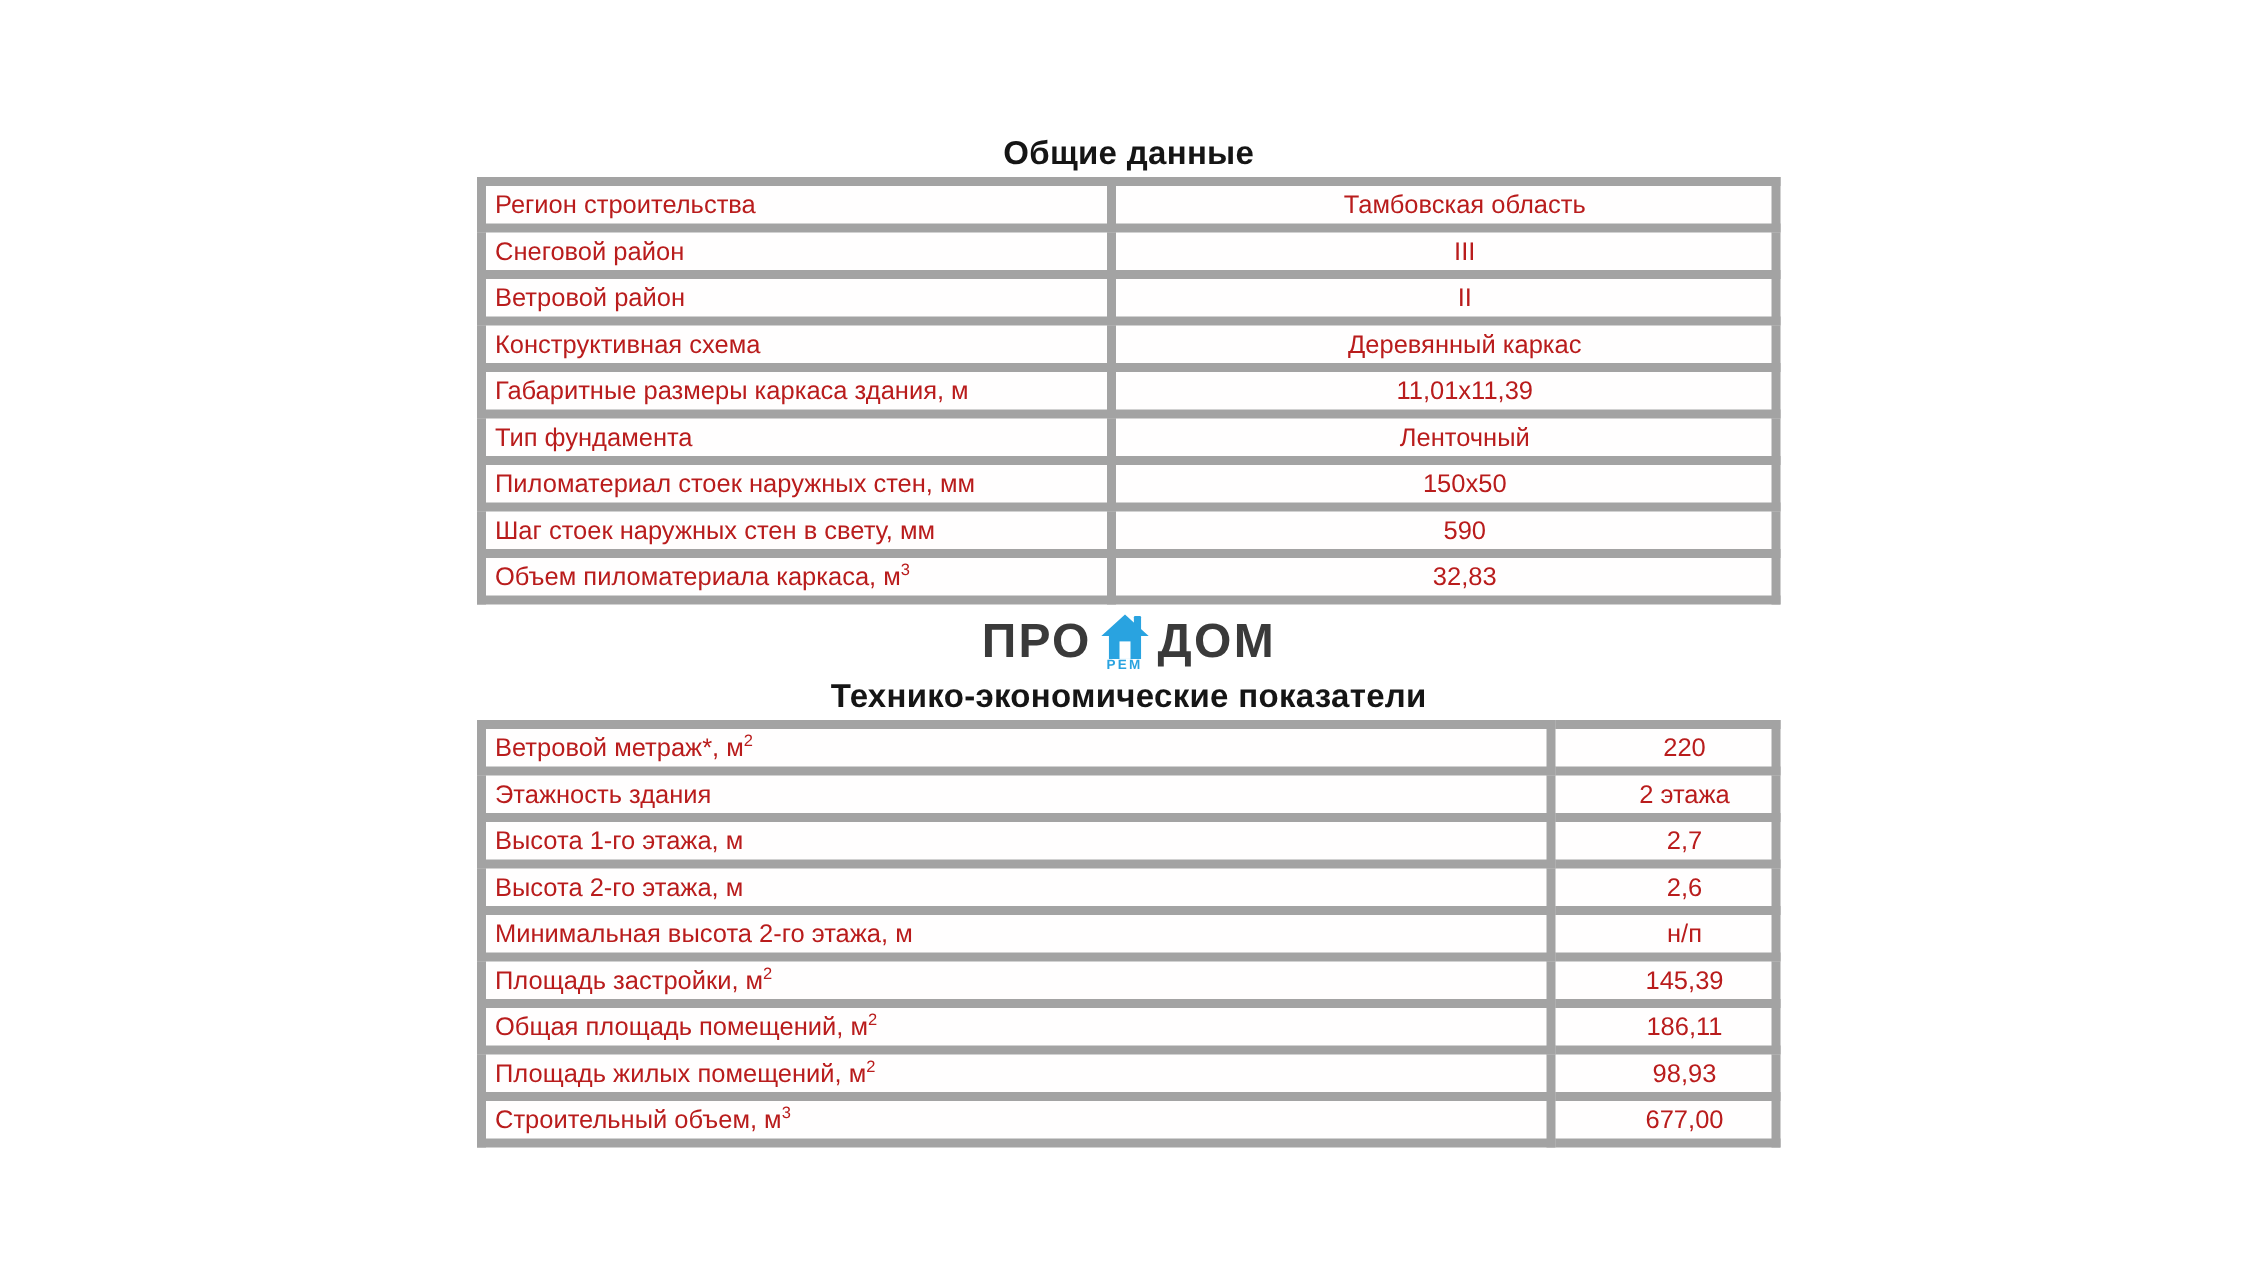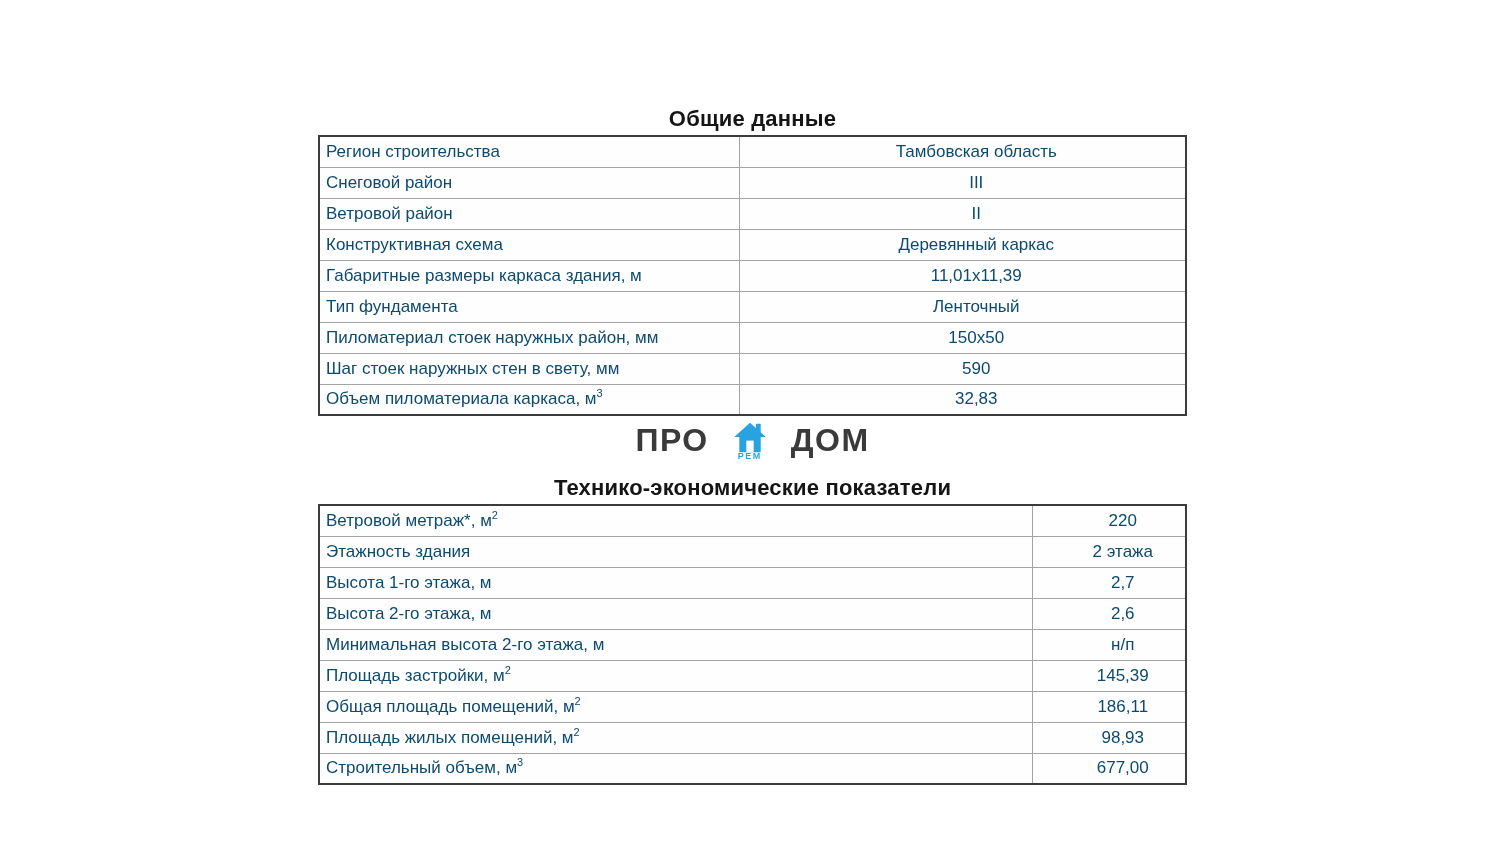--- a/index.html
+++ b/index.html
@@ -5,58 +5,58 @@
   * { margin: 0; padding: 0; box-sizing: border-box; }
   html, body {
     width: 1500px; height: 844px;
     background: #ffffff;
     font-family: "Liberation Sans", sans-serif;
     color: #1f1f1f;
     overflow: hidden;
   }
   .content {
     position: absolute;
-    left: 318px; top: 105px;
+    left: 318px; top: 88px;
     width: 869px;
   }
   .table-title {
     font-size: 22px;
     font-weight: 700;
     color: #151515;
     text-align: center;
     line-height: 28px;
     margin-bottom: 2px;
     letter-spacing: 0.2px;
   }
   table {
     width: 100%;
     border-collapse: collapse;
     border: 2px solid #3c3c3c;
     table-layout: fixed;
     background: #fffefe;
   }
   td {
-    border: 1px solid #a3a3a3;
+    border: 6px solid #a3a3a3;
     height: 31px;
     font-size: 17px;
     vertical-align: middle;
-    color: #0c4a6e;
+    color: #b91c1c;
   }
   td.label-cell { text-align: left; padding: 0 4px 0 6px; white-space: nowrap; }
   td.value-cell { text-align: center; padding-left: 28px; }
   sup { font-size: 11px; line-height: 0; }
   table.general col.c1 { width: 420px; }
   table.tep col.c1 { width: 713px; }
 
   .logo-row {
     height: 45px;
     display: flex;
     align-items: center;
     justify-content: center;
-    gap: 24px;
+    gap: 5px;
     margin: 1px 0 0 0;
   }
   .logo-word {
     font-size: 32px;
     font-weight: 700;
     color: #3a3a3a;
     letter-spacing: 1.5px;
     line-height: 34px;
   }
   .logo-icon-wrap {
@@ -64,21 +64,21 @@
     flex-direction: column;
     align-items: center;
     margin-top: 3px;
   }
   .logo-sub {
     font-size: 9px;
     font-weight: 700;
     letter-spacing: 1.5px;
     margin-top: -2px;
   }
-  .tep-title { margin-top: 12px; }
+  .tep-title { margin-top: 1px; }
 </style>
 </head>
 <body>
 
 <div class="content">
 
   <div class="table-title">Общие данные</div>
 
   <table class="general">
     <colgroup>
@@ -104,21 +104,21 @@
         </tr>
         <tr>
           <td class="label-cell"><span>Габаритные размеры каркаса здания, м</span></td>
           <td class="value-cell">11,01х11,39</td>
         </tr>
         <tr>
           <td class="label-cell"><span>Тип фундамента</span></td>
           <td class="value-cell">Ленточный</td>
         </tr>
         <tr>
-          <td class="label-cell"><span>Пиломатериал стоек наружных район, мм</span></td>
+          <td class="label-cell"><span>Пиломатериал стоек наружных стен, мм</span></td>
           <td class="value-cell">150х50</td>
         </tr>
         <tr>
           <td class="label-cell"><span>Шаг стоек наружных стен в свету, мм</span></td>
           <td class="value-cell">590</td>
         </tr>
         <tr>
           <td class="label-cell"><span>Объем пиломатериала каркаса, м</span><sup>3</sup></td>
           <td class="value-cell">32,83</td>
         </tr>

